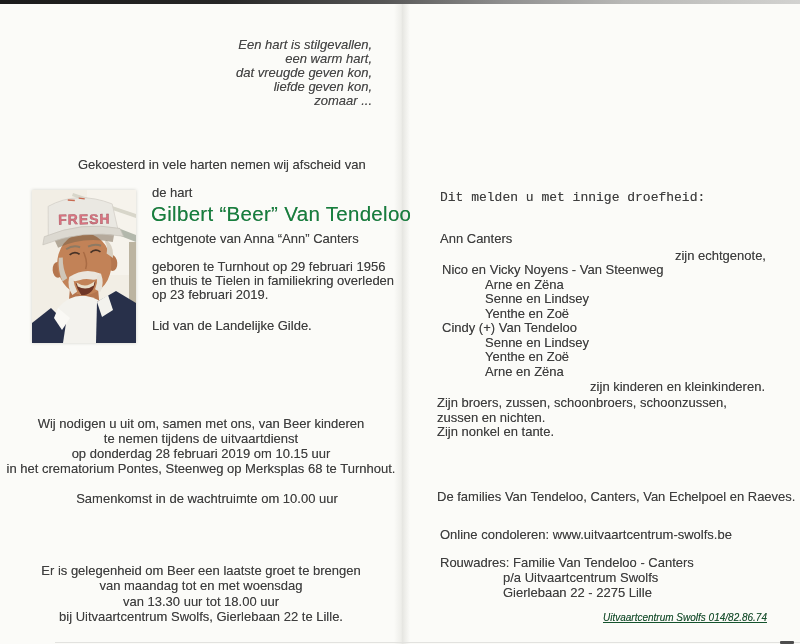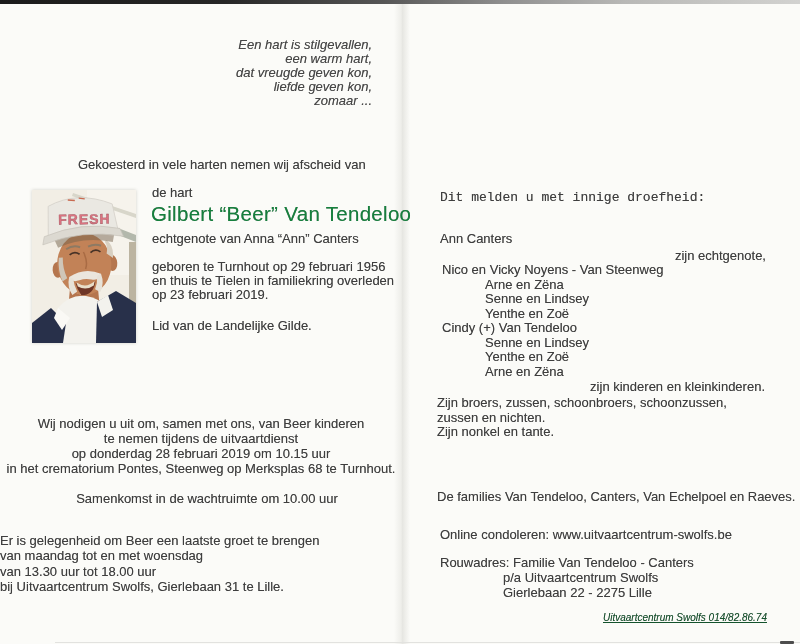--- a/index.html
+++ b/index.html
@@ -37,21 +37,21 @@
     box-shadow:0 0 3px rgba(90,85,70,.25);
   }
   .salutation{left:152px;top:185px;}
   .deceased-name{left:151px;top:202px;font-size:20.5px;letter-spacing:.3px;color:#15803d;}
   .spouse{left:152px;top:231px;}
   .life{left:152px;top:260px;line-height:13.9px;}
   .membership{left:152px;top:318px;}
   .service{left:0;top:416px;width:402px;text-align:center;line-height:15.1px;}
   .service .bold{font-weight:normal;}
   .gathering{left:0;top:491px;width:402px;text-align:center;padding-left:12px;}
-  .visitation{left:0;top:533px;width:402px;text-align:left;line-height:15.3px;}
+  .visitation{left:0;top:563px;width:402px;text-align:center;line-height:15.3px;}
   .announcement{left:440px;top:190px;font-family:Liberation Mono, monospace;}
   .widow{left:440px;top:231px;}
   .widow-role{right:34px;top:248px;}
   .family{left:442px;top:263px;line-height:14.55px;}
   .family .indent{padding-left:43px;}
   .children-role{right:35px;top:379px;}
   .relatives{left:437px;top:396px;line-height:14.6px;}
   .families{left:437px;top:453px;margin-top:36px;}
   .condolences{left:440px;top:527px;}
   .address{left:440px;top:556px;line-height:14.8px;}
@@ -144,21 +144,21 @@
   </div>
 
   <div class="block gathering">
     <div>Samenkomst in de wachtruimte om 10.00 uur</div>
   </div>
 
   <div class="block visitation">
     <div>Er is gelegenheid om Beer een laatste groet te brengen</div>
     <div>van maandag tot en met woensdag</div>
     <div>van 13.30 uur tot 18.00 uur</div>
-    <div>bij Uitvaartcentrum Swolfs, Gierlebaan 31 te Lille.</div>
+    <div>bij Uitvaartcentrum Swolfs, Gierlebaan 22 te Lille.</div>
   </div>
 
   <div class="txt announcement">Dit melden u met innige droefheid:</div>
   <div class="txt widow">Ann Canters</div>
   <div class="txt widow-role">zijn echtgenote,</div>
 
   <div class="block family">
     <div>Nico en Vicky Noyens - Van Steenweg</div>
     <div class="indent">Arne en Zëna</div>
     <div class="indent">Senne en Lindsey</div>

